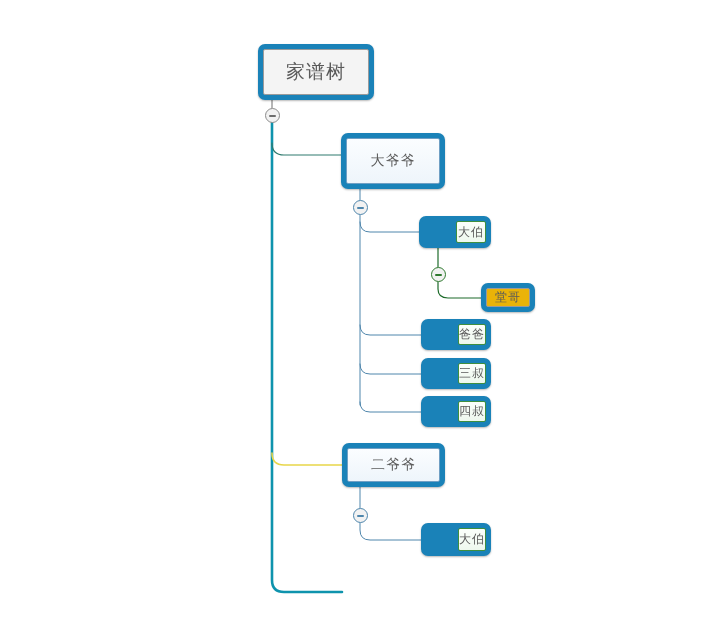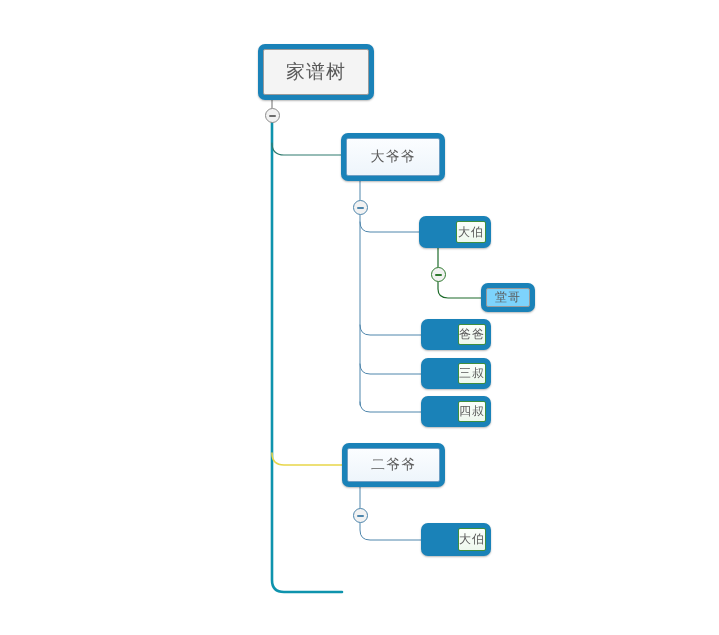--- a/index.html
+++ b/index.html
@@ -66,21 +66,21 @@
   }
   
   .t-green .inner {
     border: 1px solid #3f8f3f;
     background: linear-gradient(#fbfffb, #eef8ee);
     margin-left: 32px;
   }
   
   .t-gray .inner {
     border: 1px solid #9a9a9a;
-    background: #7dd3fc;
+    background: #eab308;
   }
 
   
   .toggle {
     position: absolute;
     width: 15px;
     height: 15px;
     box-sizing: border-box;
     border-radius: 50%;
     background: #f2f2f2;
@@ -136,21 +136,21 @@
       <path d="M 360 364 Q 360 374 370 374 L 421 374" fill="none" stroke="#4f86ac" stroke-width="1" stroke-linecap="round"></path>
       <path d="M 360 402 Q 360 412 370 412 L 421 412" fill="none" stroke="#4f86ac" stroke-width="1" stroke-linecap="round"></path>
       <path d="M 438 248 L 438 267" fill="none" stroke="#1d6b2a" stroke-width="1.2" stroke-linecap="round"></path>
       <path d="M 438 282 L 438 289 Q 438 298 448 298 L 481 298" fill="none" stroke="#1d6b2a" stroke-width="1.2" stroke-linecap="round"></path>
       <path d="M 360 487 L 360 508" fill="none" stroke="#4f86ac" stroke-width="1" stroke-linecap="round"></path>
       <path d="M 360 523 L 360 530 Q 360 540 370 540 L 421 540" fill="none" stroke="#4f86ac" stroke-width="1" stroke-linecap="round"></path>
     </svg>
 <div class="node t-root sel" style="left: 258px; top: 44px; width: 116px; height: 56px;">
       <div class="inner" style="font-size: 19px;">家谱树</div>
     </div>
-    <div class="node t-blue sel" style="left: 341px; top: 133px; width: 104px; height: 48px;">
+    <div class="node t-blue sel" style="left: 341px; top: 133px; width: 104px; height: 56px;">
       <div class="inner" style="font-size: 14px;">大爷爷</div>
     </div>
     <div class="node t-green sel" style="left: 419px; top: 216px; width: 72px; height: 32px;">
       <div class="inner" style="font-size: 12px;">大伯</div>
     </div>
     <div class="node t-gray sel" style="left: 481px; top: 283px; width: 54px; height: 29px;">
       <div class="inner" style="font-size: 12px;">堂哥</div>
     </div>
     <div class="node t-green sel" style="left: 421px; top: 319px; width: 70px; height: 31px;">
       <div class="inner" style="font-size: 12px;">爸爸</div>

